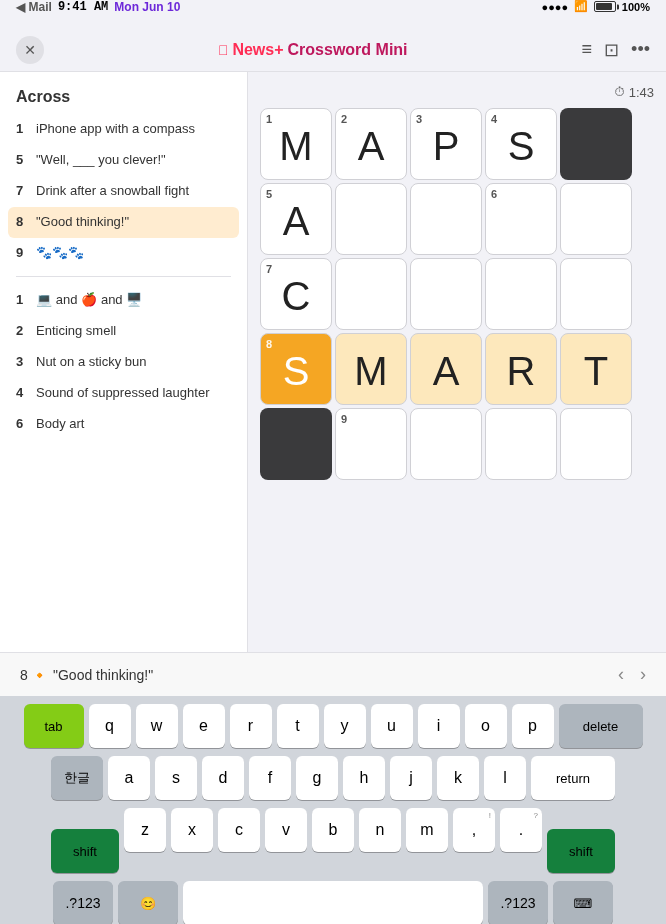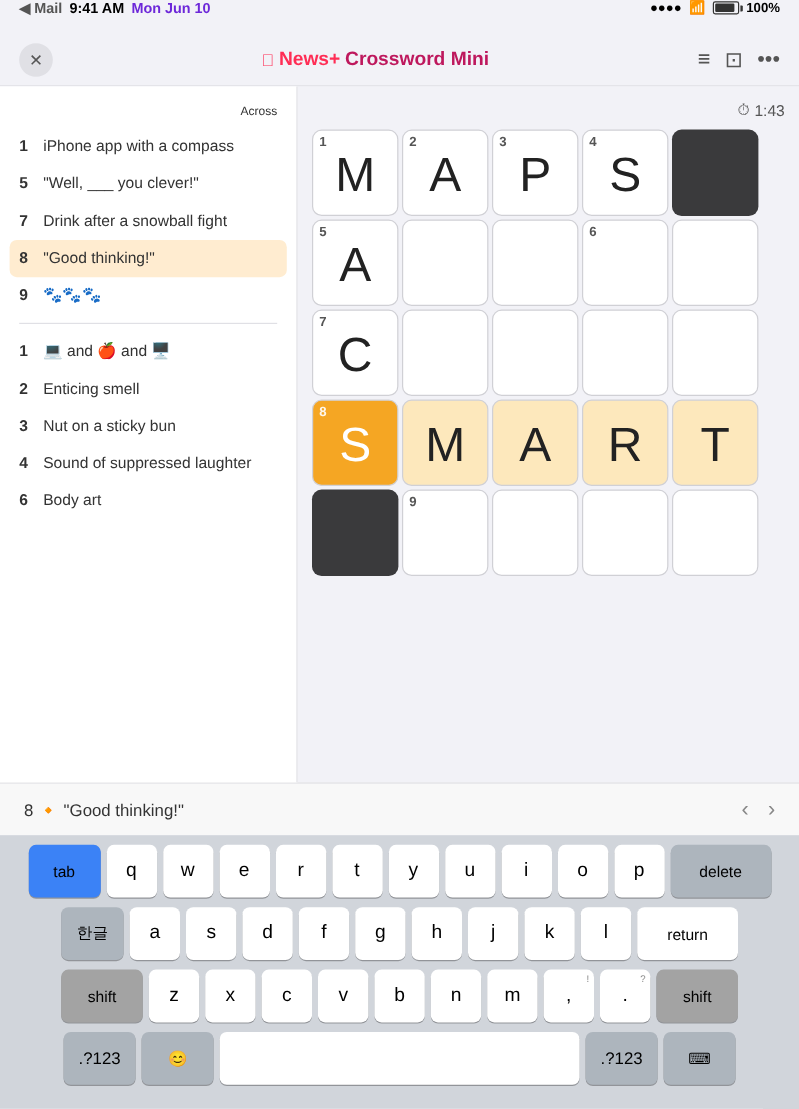--- a/index.html
+++ b/index.html
@@ -105,25 +105,24 @@
 
     
     .clues-panel {
       width: 248px;
       background: white;
       border-right: 1px solid #e0e0e5;
       overflow-y: auto;
       padding: 12px 0;
     }
     .clue-section-title {
-      font-size: 10px;
-      font-weight: 400;
+      font-size: 16px;
+      font-weight: 700;
       color: #333;
       padding: 4px 16px 8px;
-      text-align: right;
     }
     .clue-item {
       padding: 7px 16px;
       font-size: 13px;
       color: #333;
       line-height: 1.3;
       cursor: pointer;
       display: flex;
       gap: 4px;
     }
@@ -255,47 +254,47 @@
     }
     .key-sub {
       position: absolute;
       top: 3px;
       right: 4px;
       font-size: 8px;
       color: #888;
       font-weight: 400;
     }
     .key.special {
-      background: #3b82f6;
+      background: #84cc16;
       font-size: 13px;
       min-width: 52px;
       color: #000;
     }
     .key.tab { min-width: 60px; }
     .key.delete-key { min-width: 84px; font-size: 13px; background: #adb5bd; }
     .key.return-key { min-width: 84px; font-size: 13px; background: #ffffff; }
-    .key.shift-key { min-width: 68px; font-size: 13px; background: #a3a3a3; }
+    .key.shift-key { min-width: 68px; font-size: 13px; background: #15803d; margin-top: 21px; }
     .key.lang-key { min-width: 52px; font-size: 13px; background: #adb5bd; }
     .key.emoji-key { min-width: 60px; background: #adb5bd; }
     .key.number-key { min-width: 60px; font-size: 14px; background: #adb5bd; }
     .key.space-bar {
       flex: 1;
       min-width: 200px;
       max-width: 300px;
       background: white;
       font-size: 14px;
     }
   </style>
 </head>
 <body>
 
 <div class="status-bar">
   <div class="status-left">
     <span style="font-size:12px;color:#555;">◀ Mail</span>
-    <span style="font-weight:600;">9:41 AM</span>
+    <span style="font-weight:600;font-family:Liberation Mono, monospace;">9:41 AM</span>
     <span style="color:#6d28d9;">Mon Jun 10</span>
   </div>
   <div class="status-right">
     <span>●●●●</span>
     <span>📶</span>
     <div class="battery">
       <div class="battery-fill"></div>
     </div>
     <span>100%</span>
   </div>

